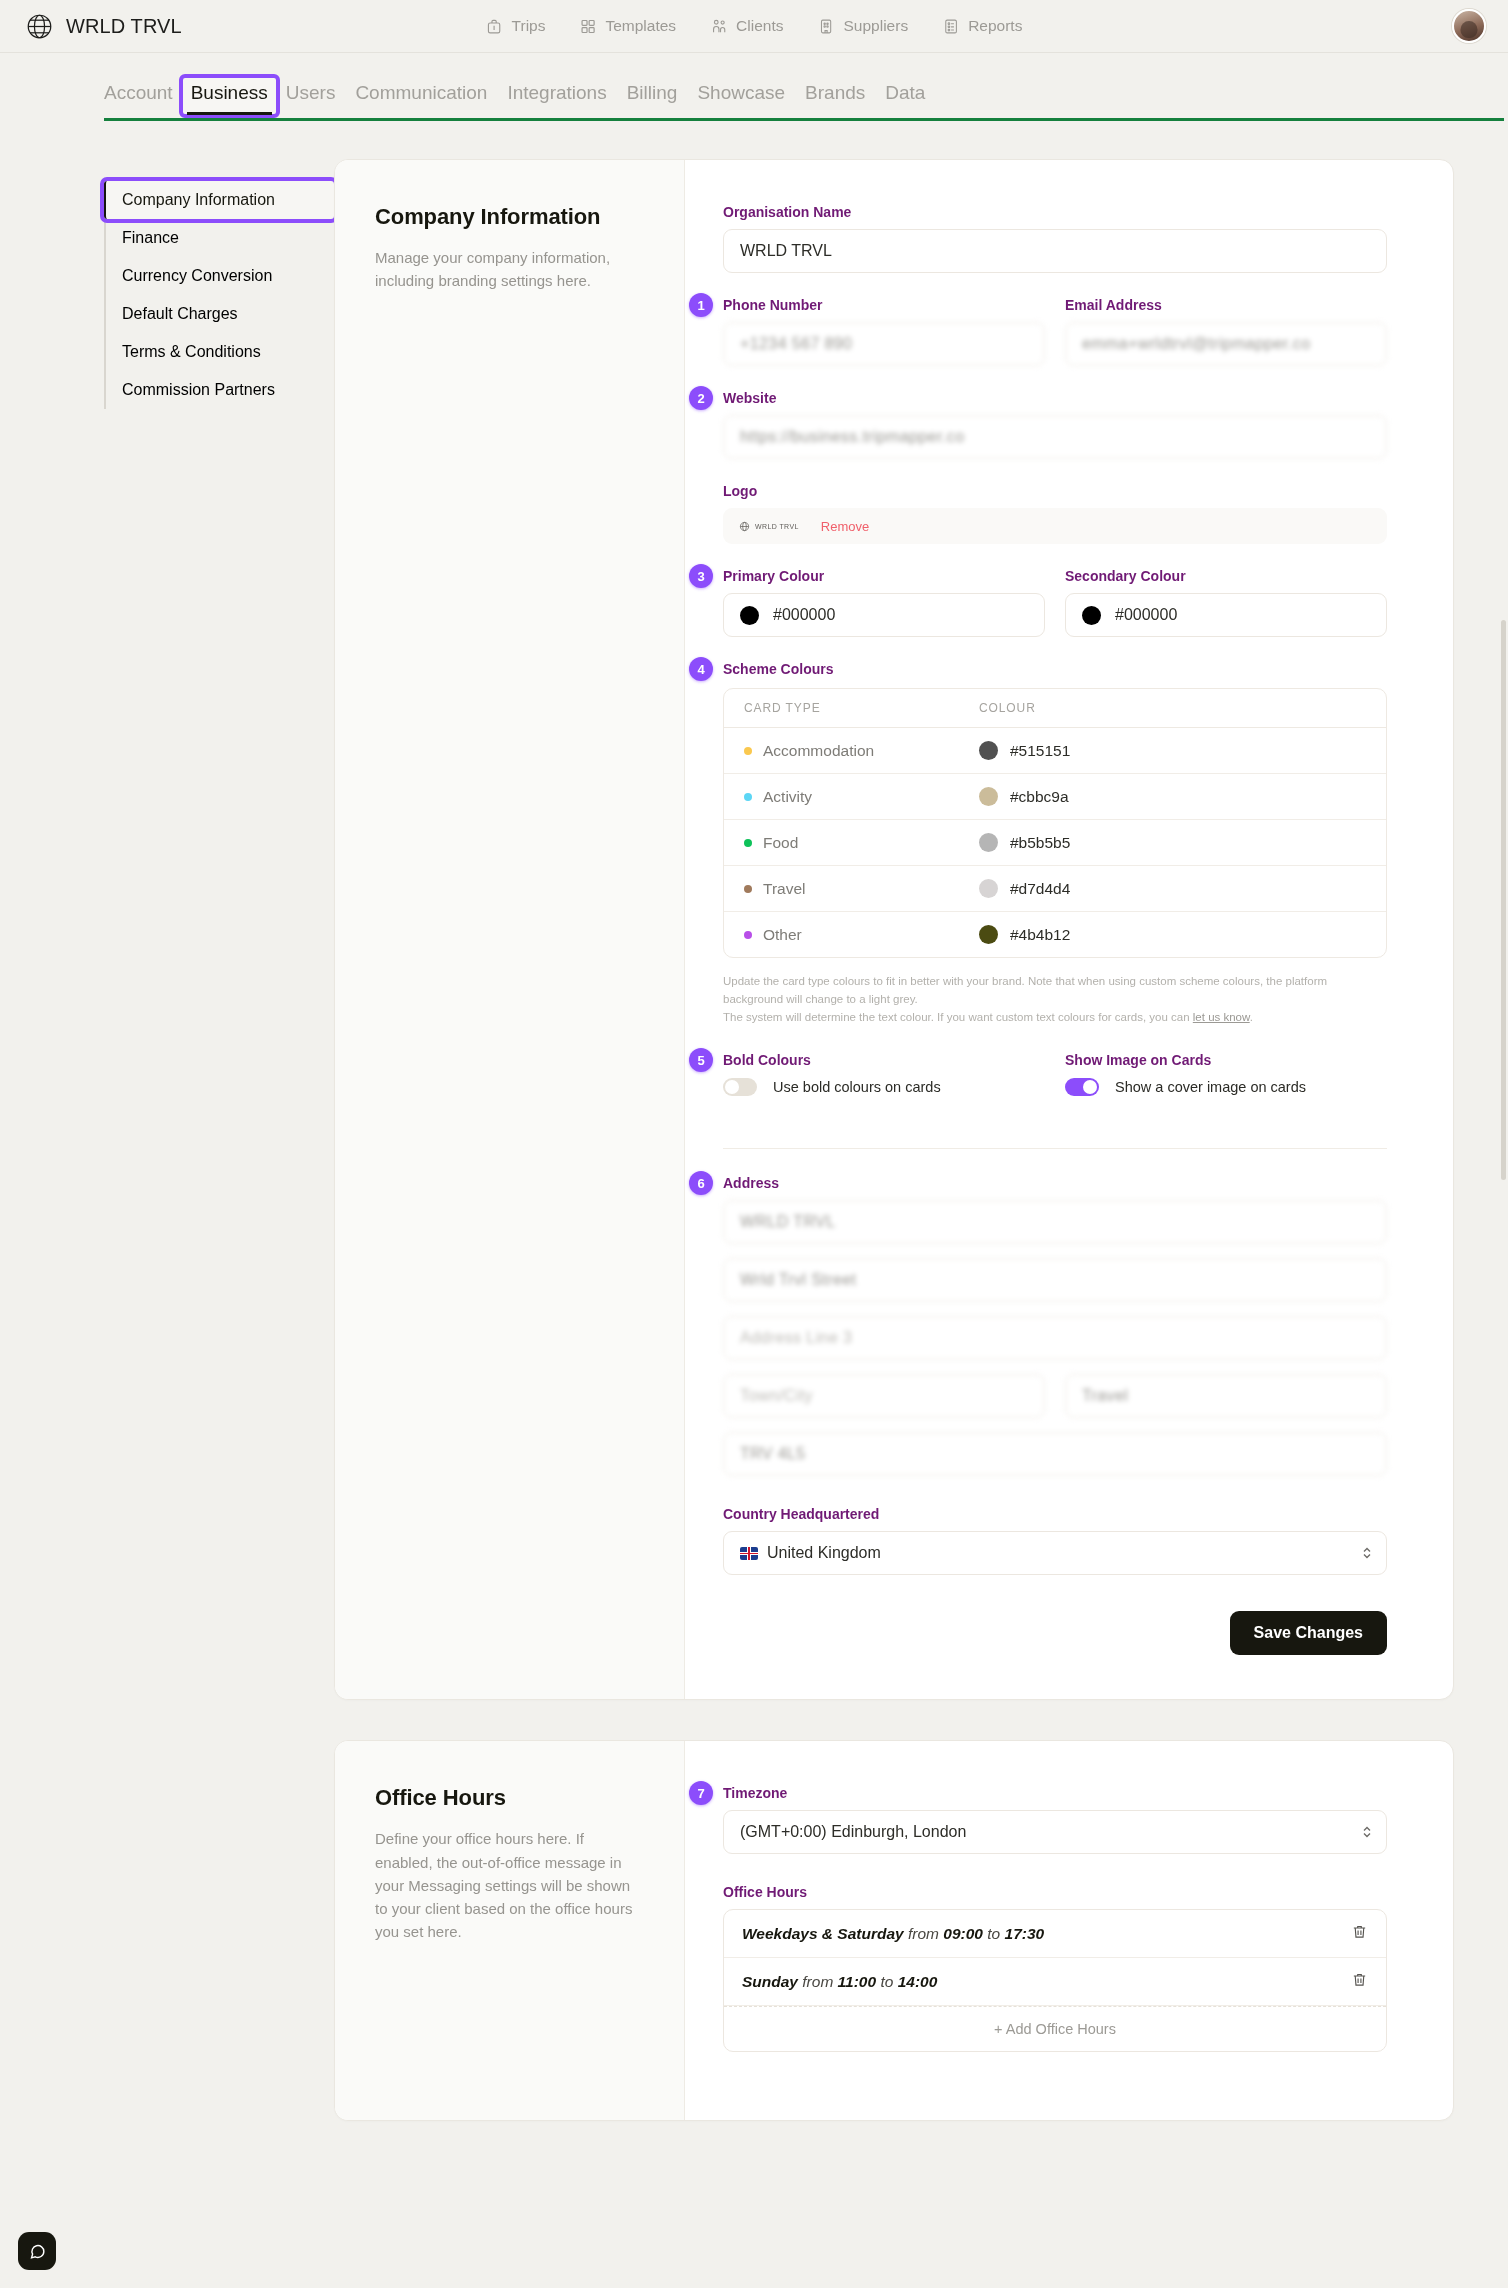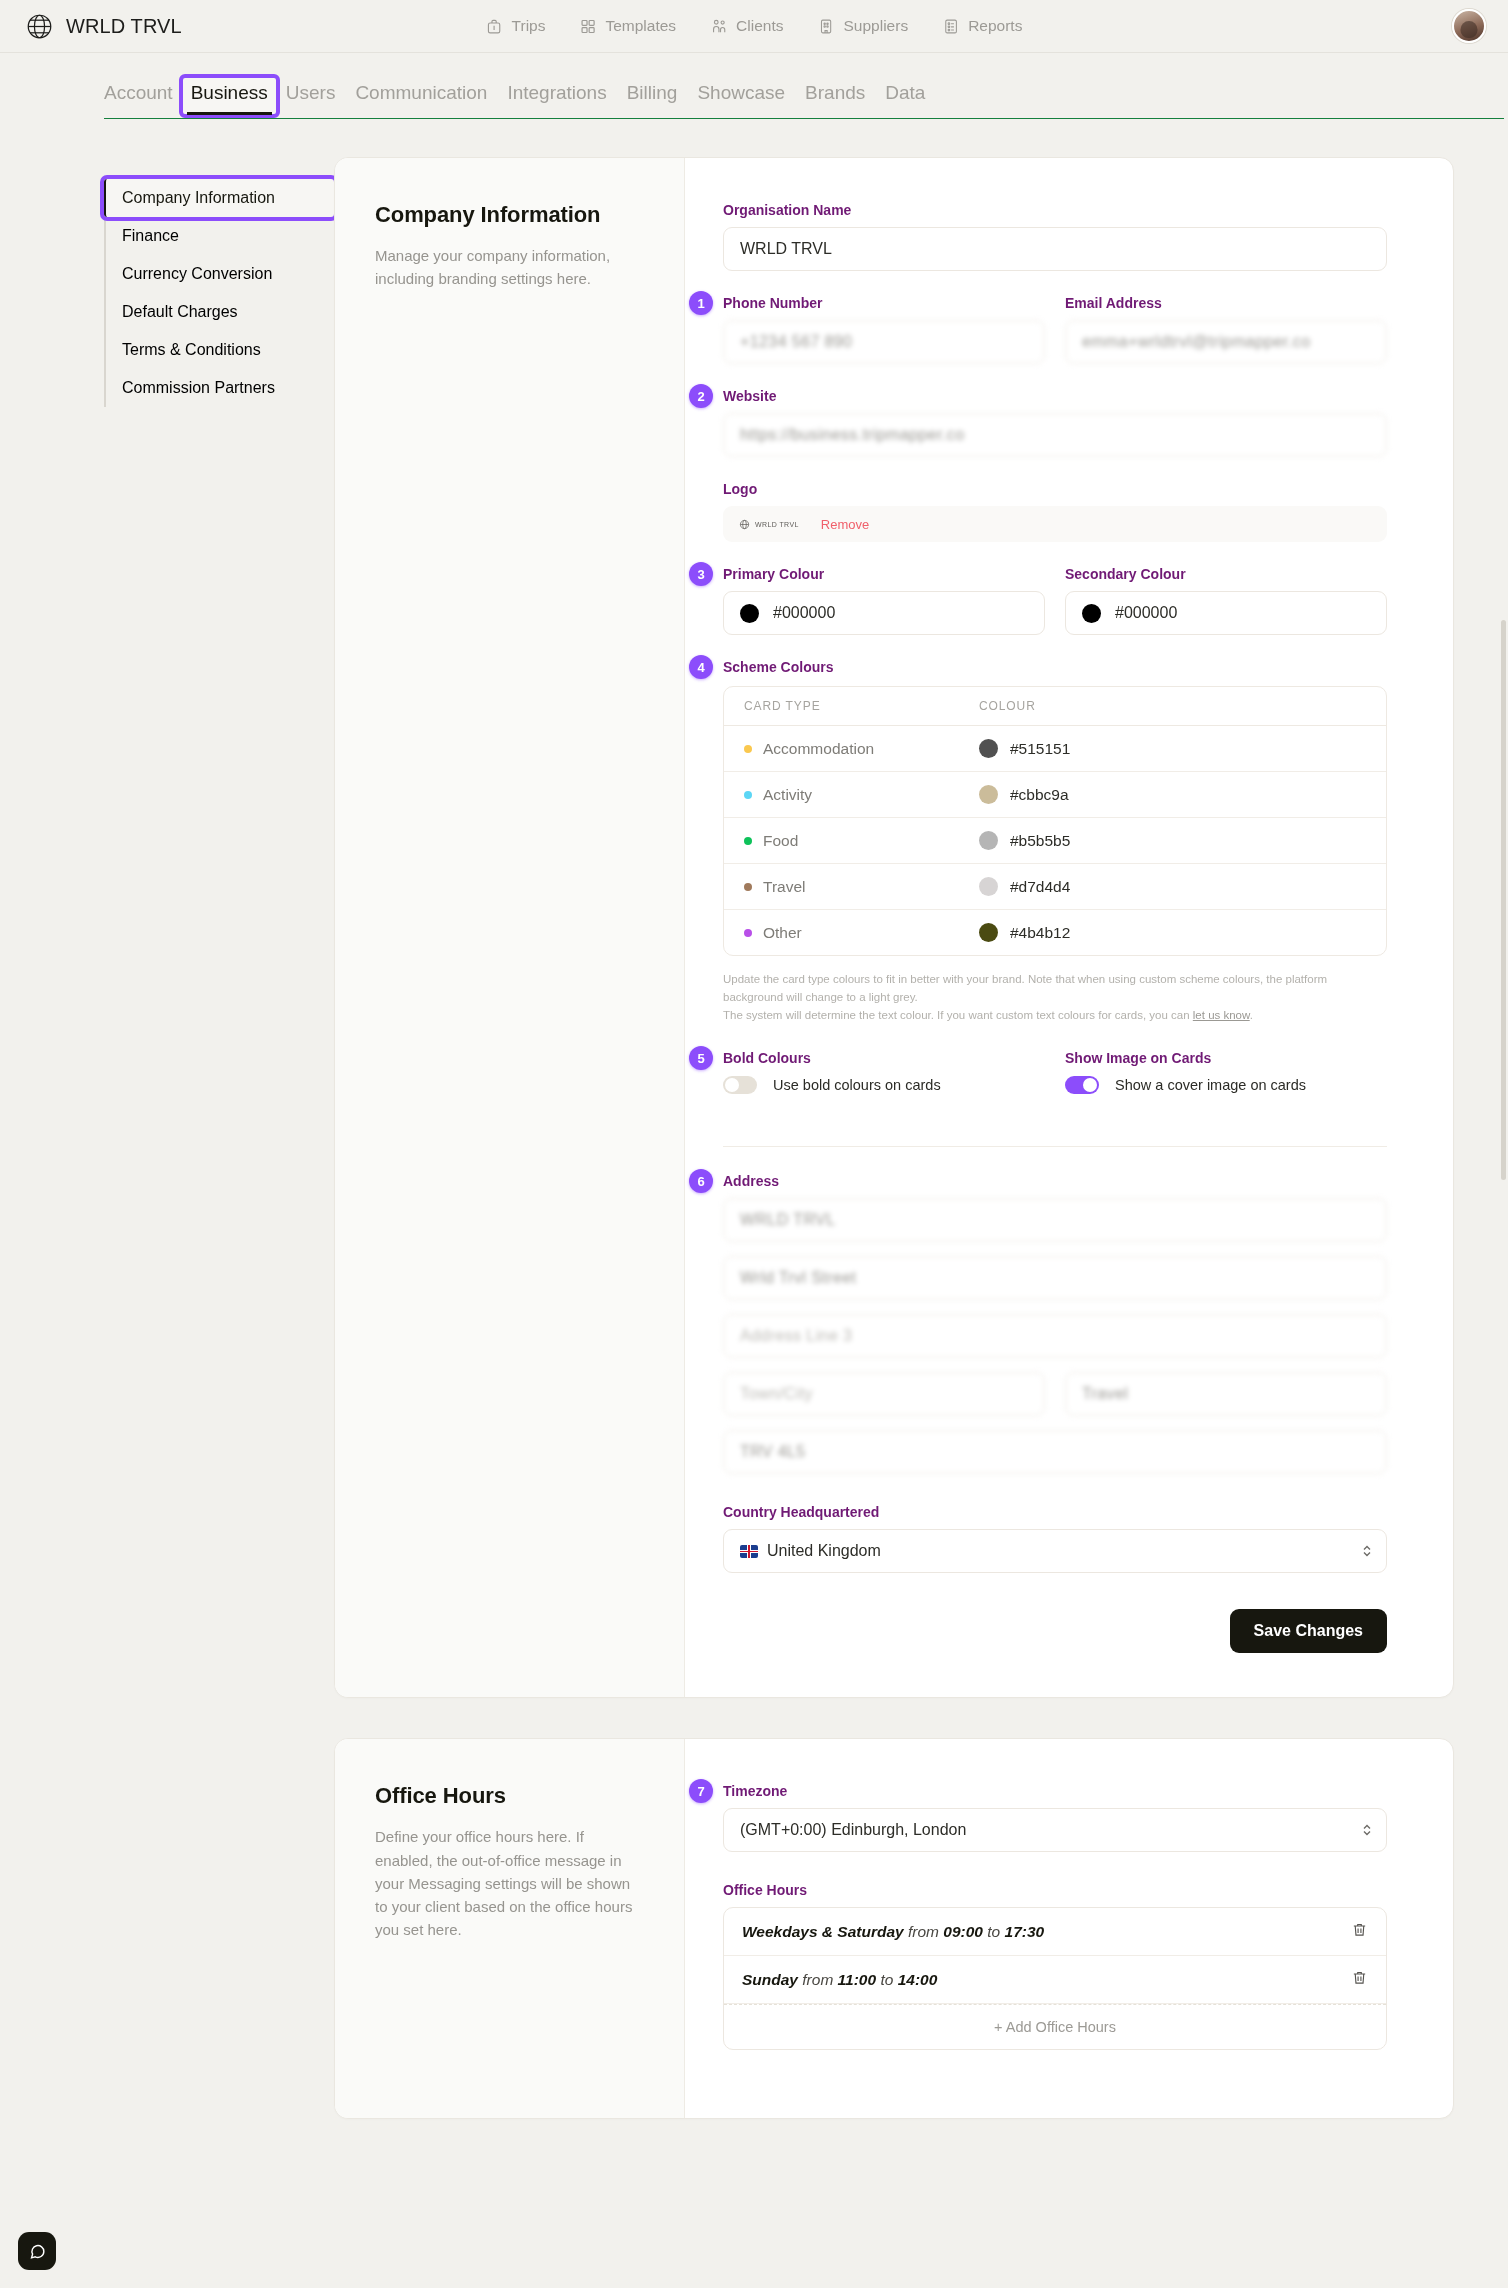--- a/index.html
+++ b/index.html
@@ -76,21 +76,21 @@
     padding-top: 54px;
     letter-spacing: -.2px;
   }
 
   
   .tabs {
     display: flex;
     align-items: flex-end;
     gap: 0;
     margin-top: 25px;
-    border-bottom: 1px solid #15803d;
+    border-bottom: 3px solid #15803d;
     width: 1400px;
     position: relative;
   }
   .tab {
     font-size: 19px;
     color: #a2a09b;
     padding: 4px 10px 14px 10px;
     cursor: pointer;
     white-space: nowrap;
     position: relative;

